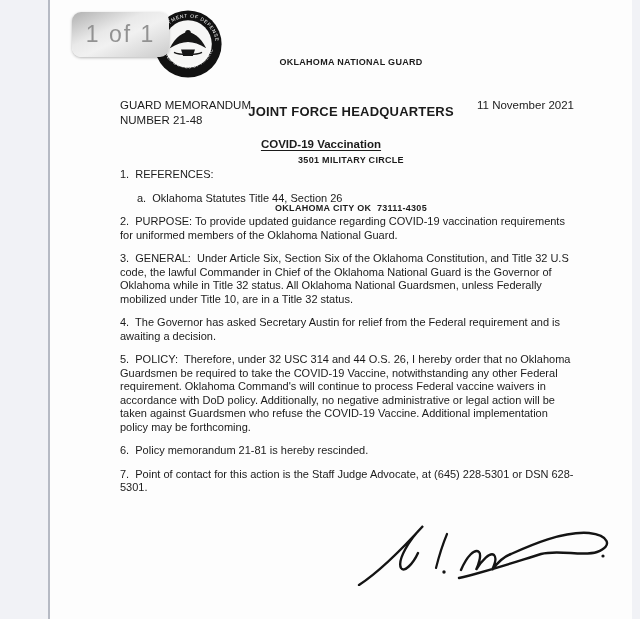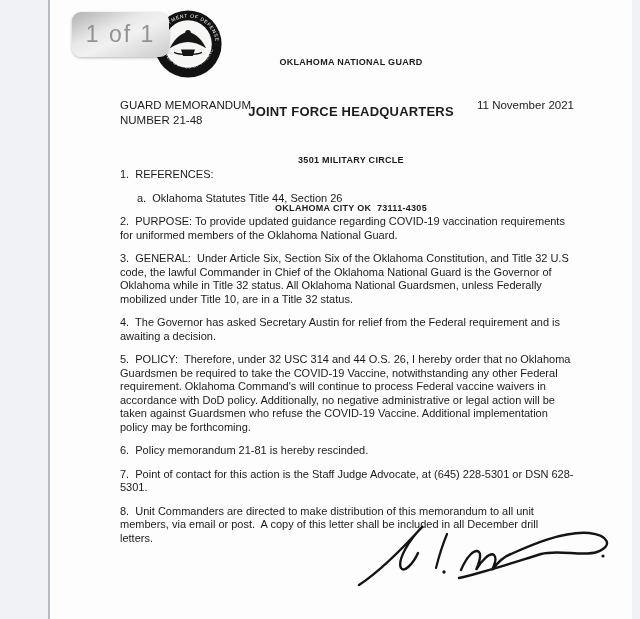--- a/index.html
+++ b/index.html
@@ -109,31 +109,33 @@
   </div>
 
   <div class="memo-row">
     <div class="memo-type">
       <div>GUARD MEMORANDUM</div>
       <div>NUMBER 21-48</div>
     </div>
     <div class="memo-date">11 November 2021</div>
   </div>
 
+  <div class="subject-line">
+    <span>COVID-19 Vaccination</span>
+  </div>
 
   <div class="doc-body">
       <p class="para">1.  REFERENCES:</p>
       <p class="para indent-1">a.  Oklahoma Statutes Title 44, Section 26</p>
       <p class="para">2.  PURPOSE: To provide updated guidance regarding COVID-19 vaccination requirements for uniformed members of the Oklahoma National Guard.</p>
       <p class="para">3.  GENERAL:  Under Article Six, Section Six of the Oklahoma Constitution, and Title 32 U.S code, the lawful Commander in Chief of the Oklahoma National Guard is the Governor of Oklahoma while in Title 32 status. All Oklahoma National Guardsmen, unless Federally mobilized under Title 10, are in a Title 32 status.</p>
       <p class="para">4.  The Governor has asked Secretary Austin for relief from the Federal requirement and is awaiting a decision.</p>
       <p class="para">5.  POLICY:  Therefore, under 32 USC 314 and 44 O.S. 26, I hereby order that no Oklahoma Guardsmen be required to take the COVID-19 Vaccine, notwithstanding any other Federal requirement. Oklahoma Command's will continue to process Federal vaccine waivers in accordance with DoD policy. Additionally, no negative administrative or legal action will be taken against Guardsmen who refuse the COVID-19 Vaccine. Additional implementation policy may be forthcoming.</p>
       <p class="para">6.  Policy memorandum 21-81 is hereby rescinded.</p>
       <p class="para">7.  Point of contact for this action is the Staff Judge Advocate, at (645) 228-5301 or DSN 628-5301.</p>
-      <p class="para">8.  Unit Commanders are directed to make distribution of this memorandum to all unit members, via email or post.  A copy of this letter shall be included in all December drill letters.</p>
     </div>
 
   <div class="sig-area">
     <svg class="sig-svg" viewBox="0 0 300 64" aria-hidden="true">
       <g stroke="#141414" fill="none" stroke-linecap="round">
         <path stroke-width="2.4" d="M 14,63 C 34,50 58,26 78,4 C 64,18 52,38 56,46 C 59,51 68,42 73,31"></path>
         <path stroke-width="2.2" d="M 102,12 C 97,24 93,38 91,46"></path>
         <circle cx="99" cy="50" r="1.7" fill="#141414" stroke="none"></circle>
         <path stroke-width="2.4" d="M 116,48 C 122,34 130,26 134,30 C 137,33 133,44 131,48 C 137,38 145,30 149,33 C 152,36 149,44 147,48 C 153,40 160,34 166,32 C 186,23 218,9 244,11 C 263,13 269,24 252,30 C 238,35 214,27 196,32 C 170,40 140,50 114,56"></path>
         <circle cx="258" cy="34" r="1.6" fill="#141414" stroke="none"></circle>

